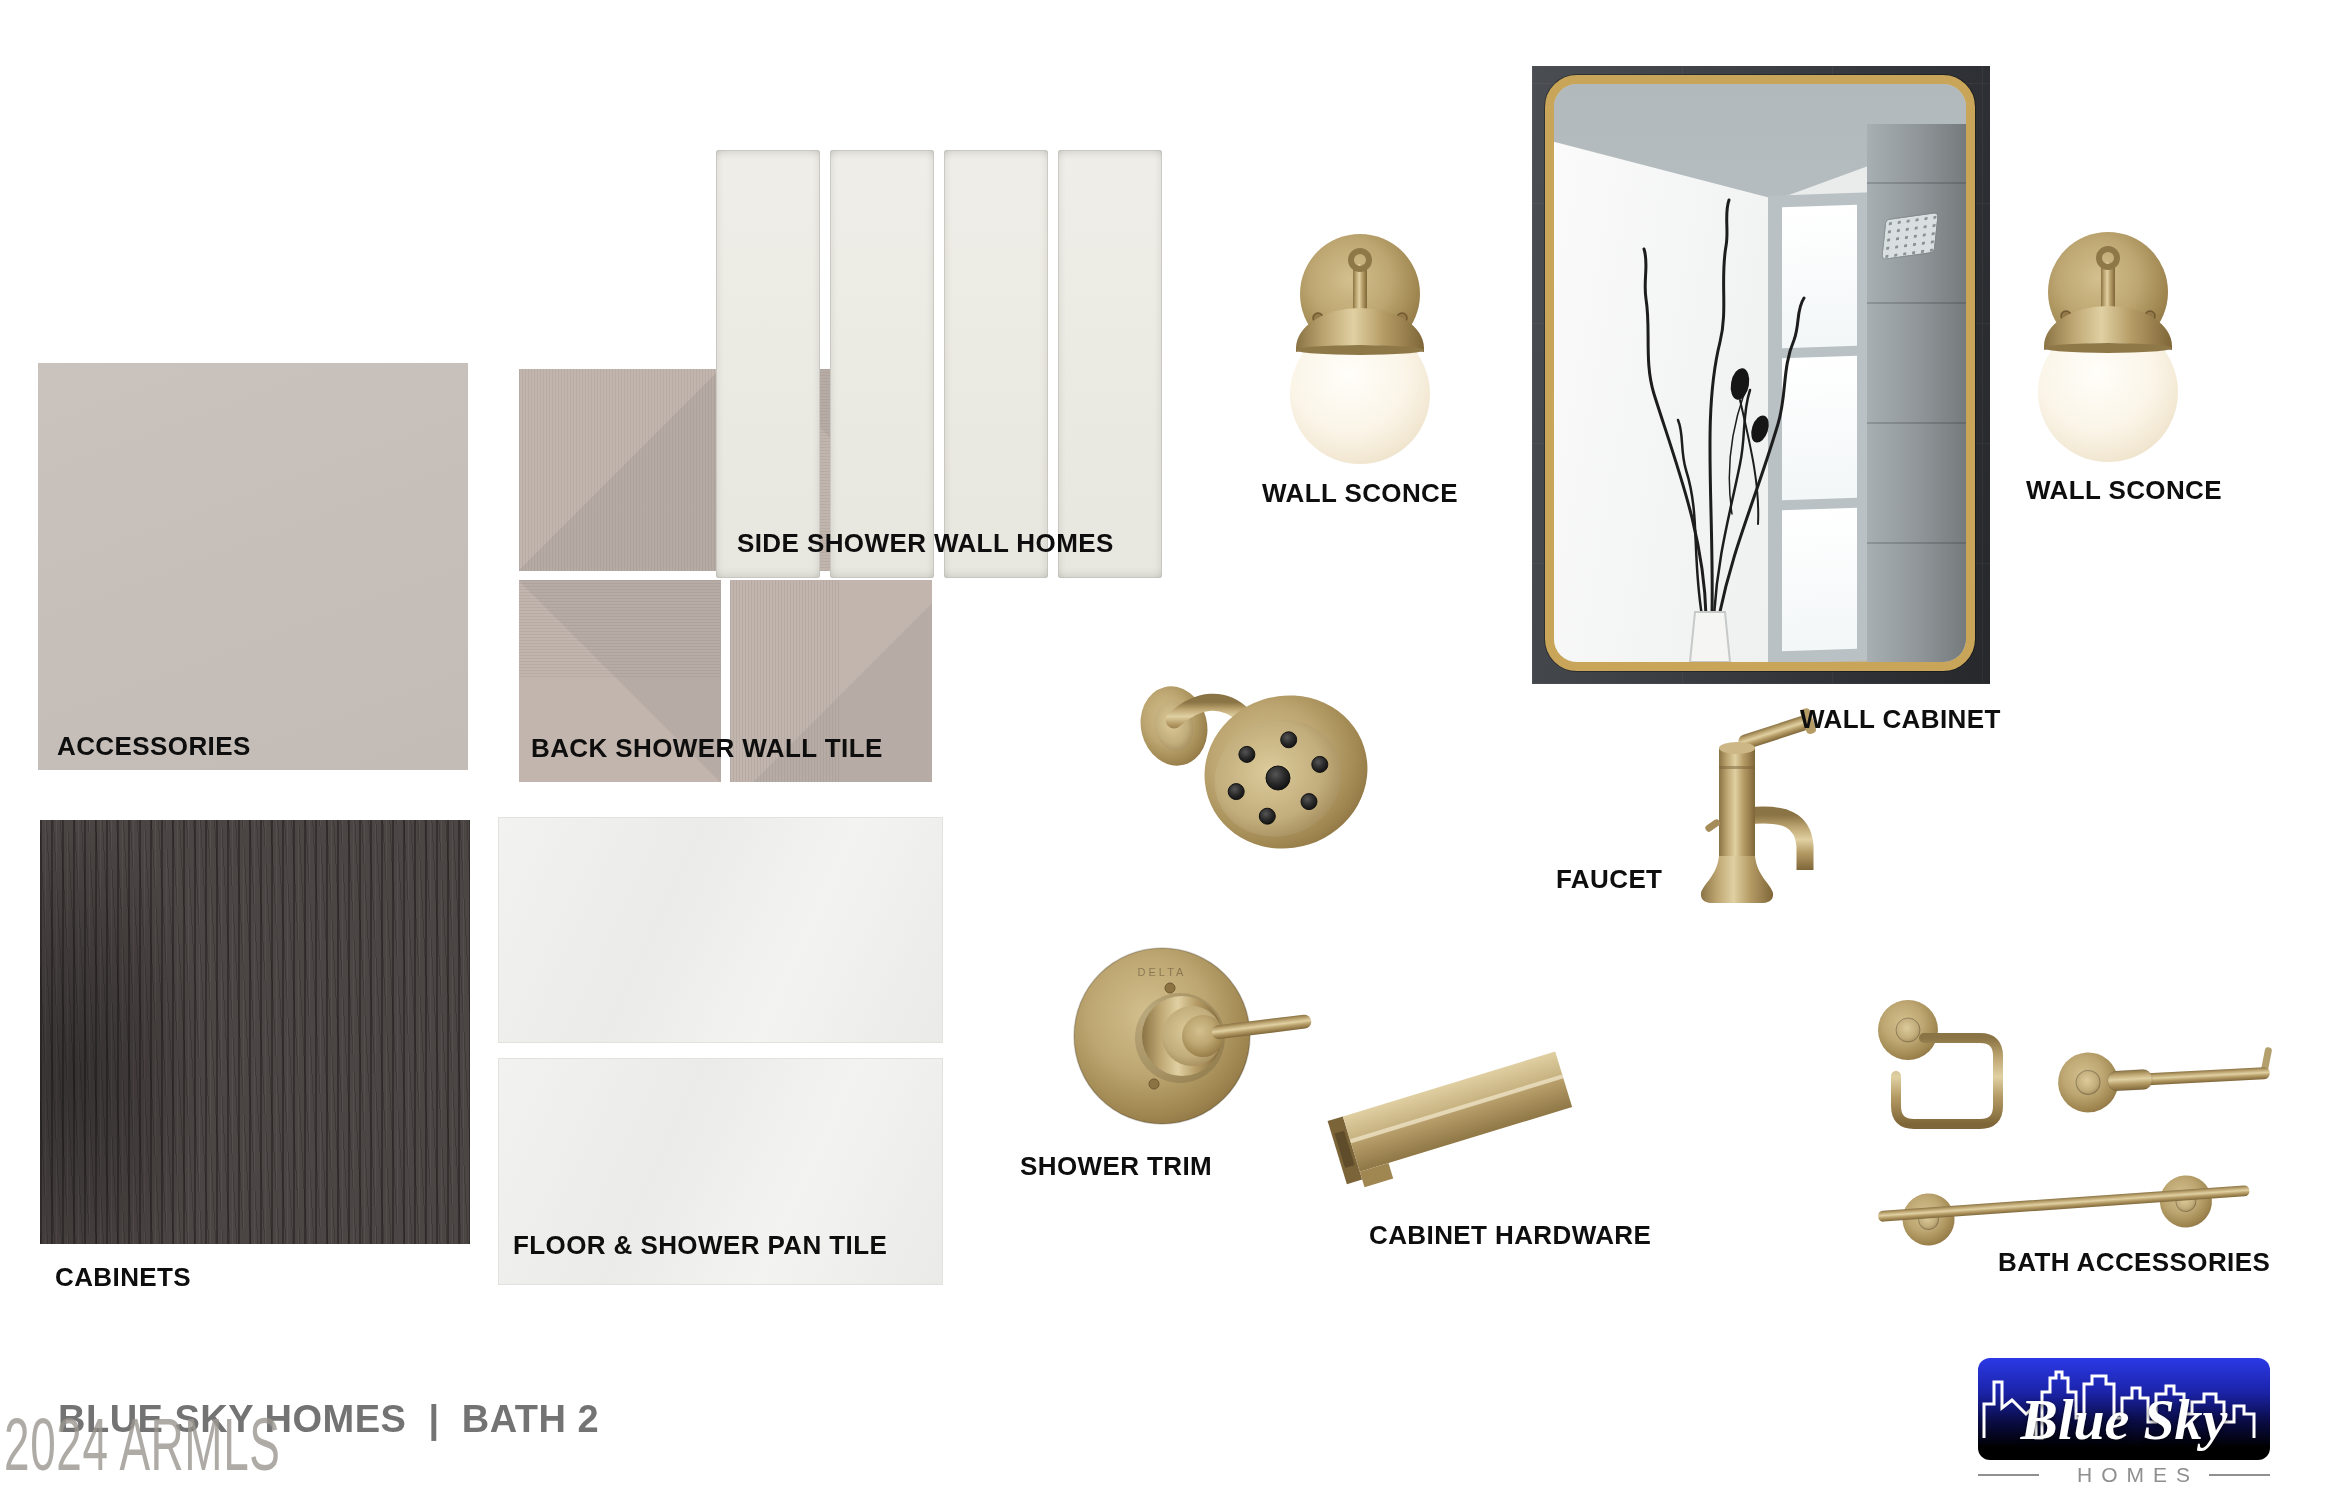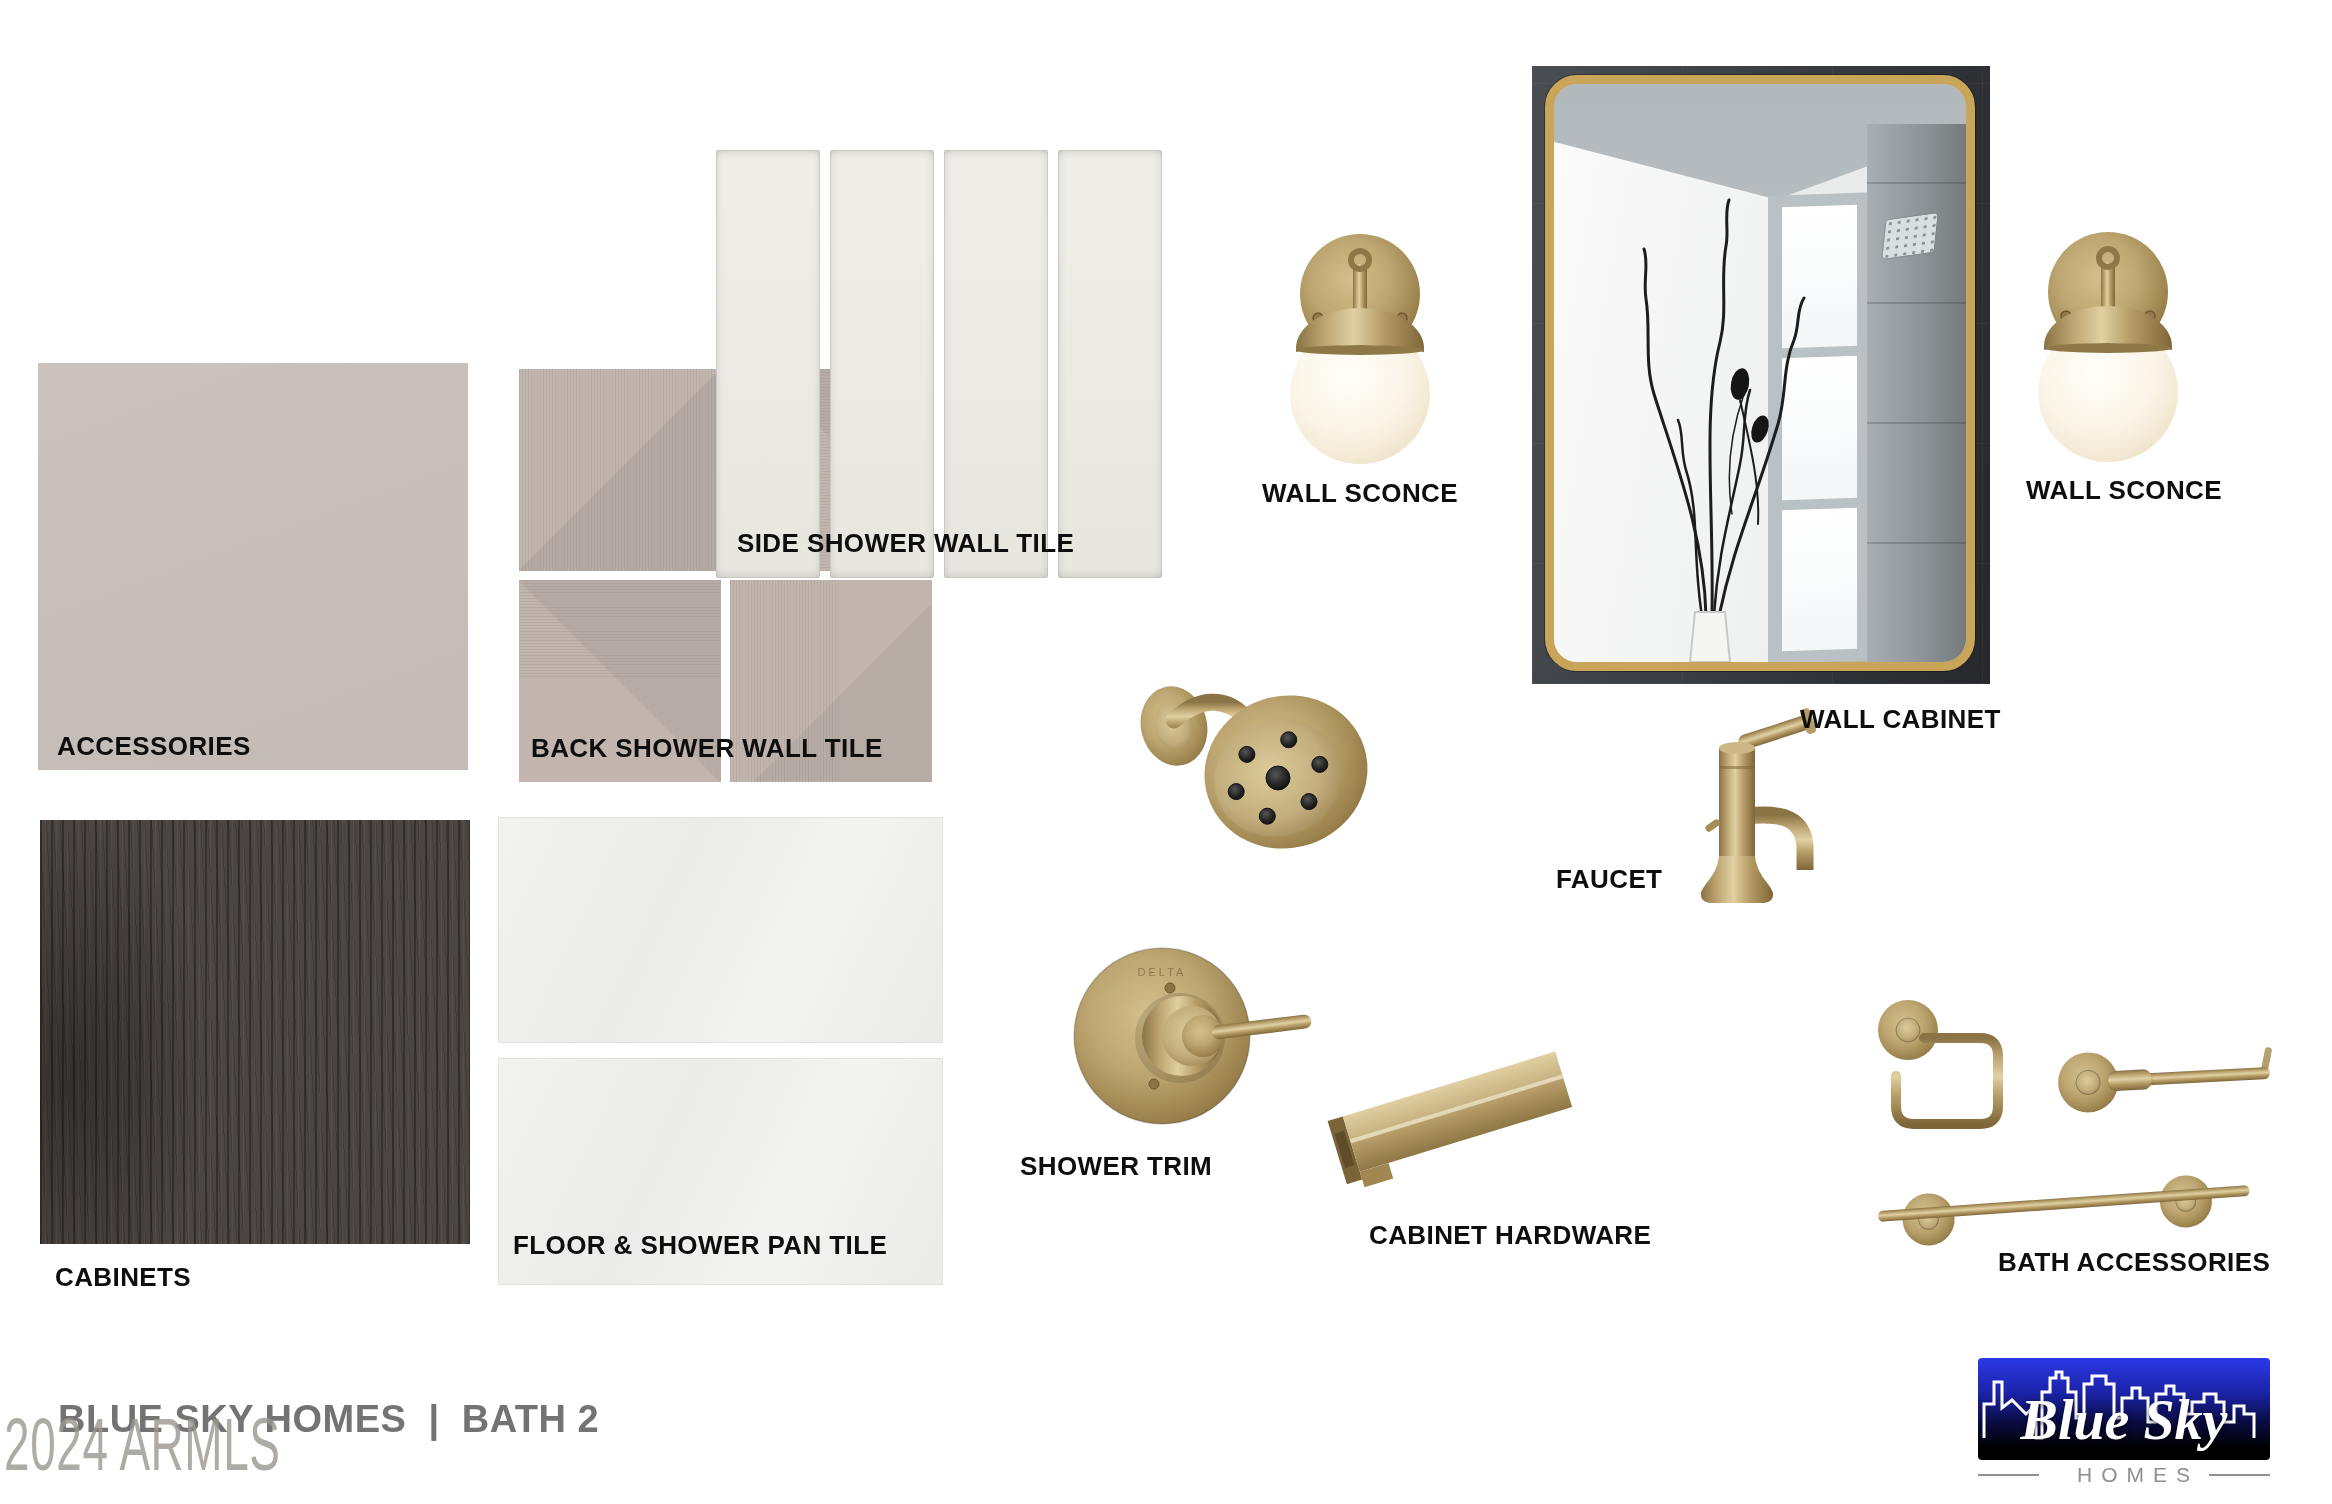--- a/index.html
+++ b/index.html
@@ -81,21 +81,21 @@
 
   
   .footer-title{position:absolute;left:58px;top:1398px;font-size:38px;font-weight:bold;
     color:#737373;letter-spacing:.5px;white-space:pre;z-index:5;}
   .watermark{position:absolute;left:4px;top:1402px;font-size:74px;font-weight:normal;
     color:#9b968f;opacity:.8;letter-spacing:1px;transform:scaleX(.62);transform-origin:left top;
     white-space:nowrap;z-index:6;}
 
   
   .logo{left:1978px;top:1358px;width:292px;height:140px;}
-  .logo-box{position:absolute;left:0;top:0;width:292px;height:102px;border-radius:4px;
+  .logo-box{position:absolute;left:0;top:0;width:292px;height:102px;border-radius:12px;
     background:linear-gradient(180deg,#2b39e6 0%,#1b23a8 34%,#0a0c45 62%,#000 88%);
     overflow:visible;}
   .logo-skyline{position:absolute;left:0;top:0;width:292px;height:88px;}
   .logo-name{position:absolute;left:0;top:34px;width:100%;text-align:center;
     font-family:"Liberation Serif",serif;font-style:italic;font-weight:bold;font-size:56px;
     color:#fff;text-shadow:0 2px 5px rgba(0,0,0,.6);line-height:1;z-index:2;}
   .logo-homes{position:absolute;left:0;top:106px;width:100%;display:flex;align-items:center;gap:10px;}
   .logo-homes .line{flex:1;height:2px;background:#909090;}
   .logo-homes .txt{font-size:21px;letter-spacing:9px;color:#8f8f8f;line-height:1;margin-left:28px;}
 </style>
@@ -159,21 +159,21 @@
   <div class="bt bt1"></div>
   <div class="bt bt2"></div>
   <div class="bt bt3"></div>
   <div class="bt bt4"></div>
   <div class="lbl" style="left:531px;top:735px;">BACK SHOWER WALL TILE</div>
 
   <div class="plank" style="left:716px;"></div>
   <div class="plank" style="left:830px;"></div>
   <div class="plank" style="left:944px;"></div>
   <div class="plank" style="left:1058px;"></div>
-  <div class="lbl" style="left:737px;top:530px;">SIDE SHOWER WALL TILE</div>
+  <div class="lbl" style="left:737px;top:530px;">SIDE SHOWER WALL HOMES</div>
 
   <div class="abs cabinets"></div>
   <div class="lbl" style="left:55px;top:1264px;">CABINETS</div>
 
   <div class="abs floor-tile floor-top"></div>
   <div class="abs floor-tile floor-bottom"></div>
   <div class="lbl" style="left:513px;top:1232px;">FLOOR &amp; SHOWER PAN TILE</div>
 
   <svg class="abs" style="left:1280px;top:222px;" width="160" height="245" viewBox="0 0 160 245">
     <circle cx="80" cy="72" r="60" fill="url(#gPlate)"></circle>

